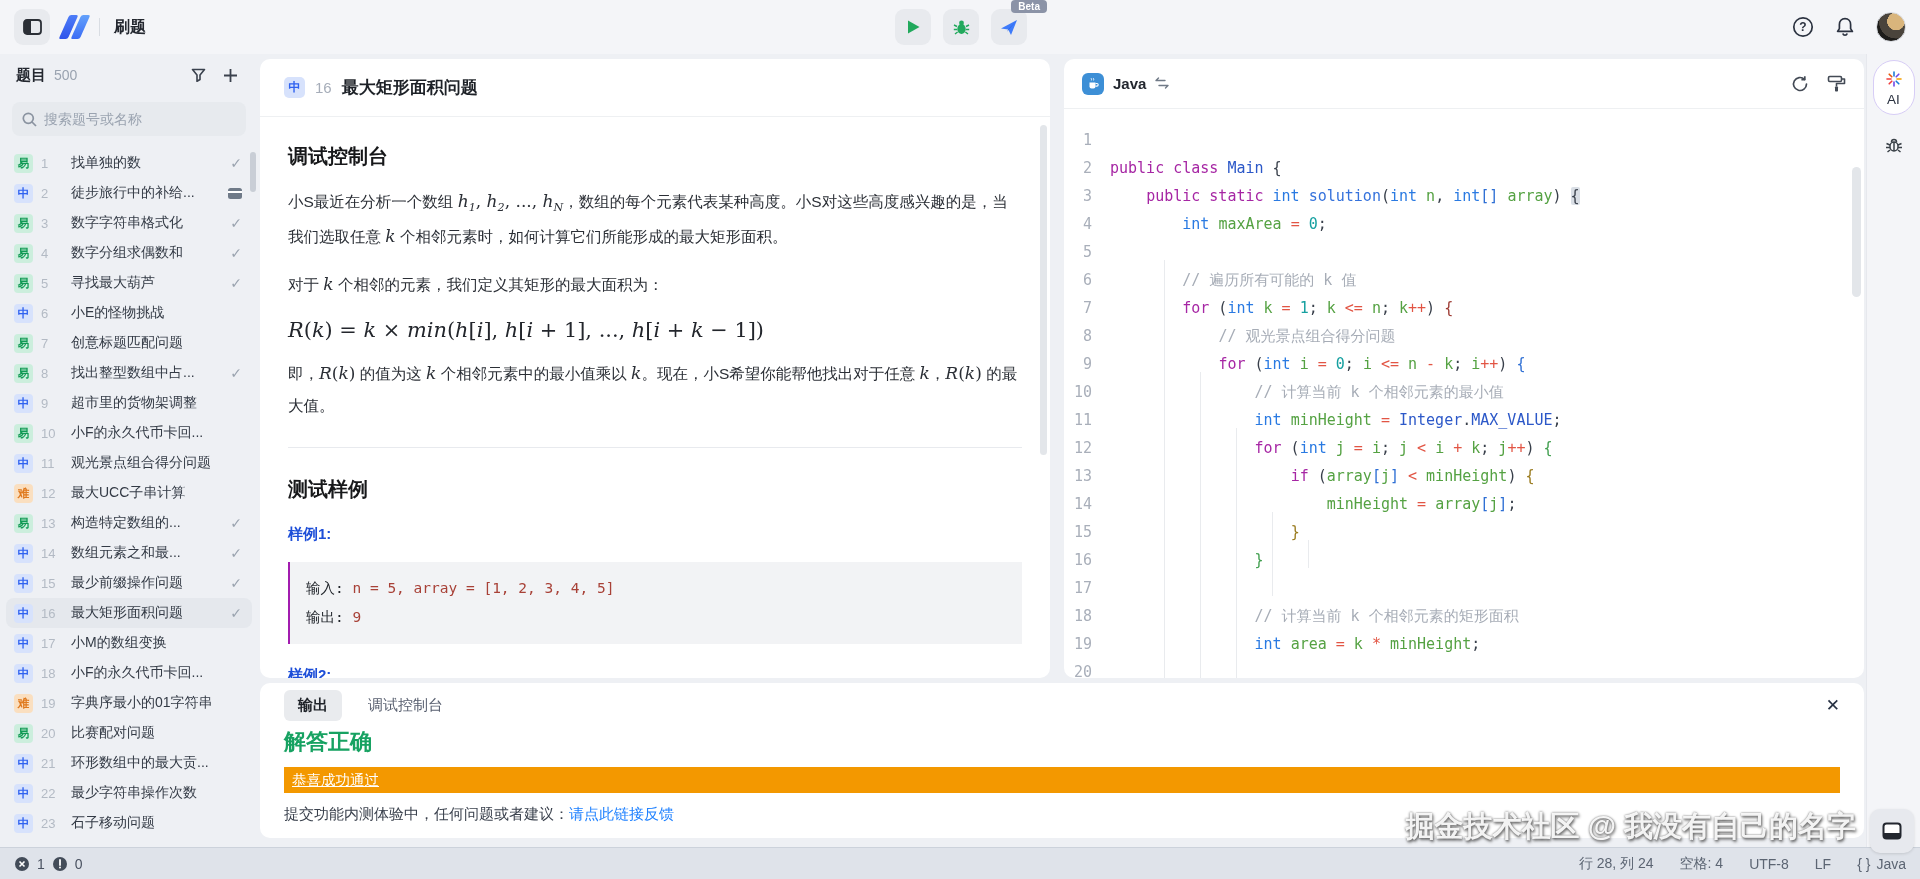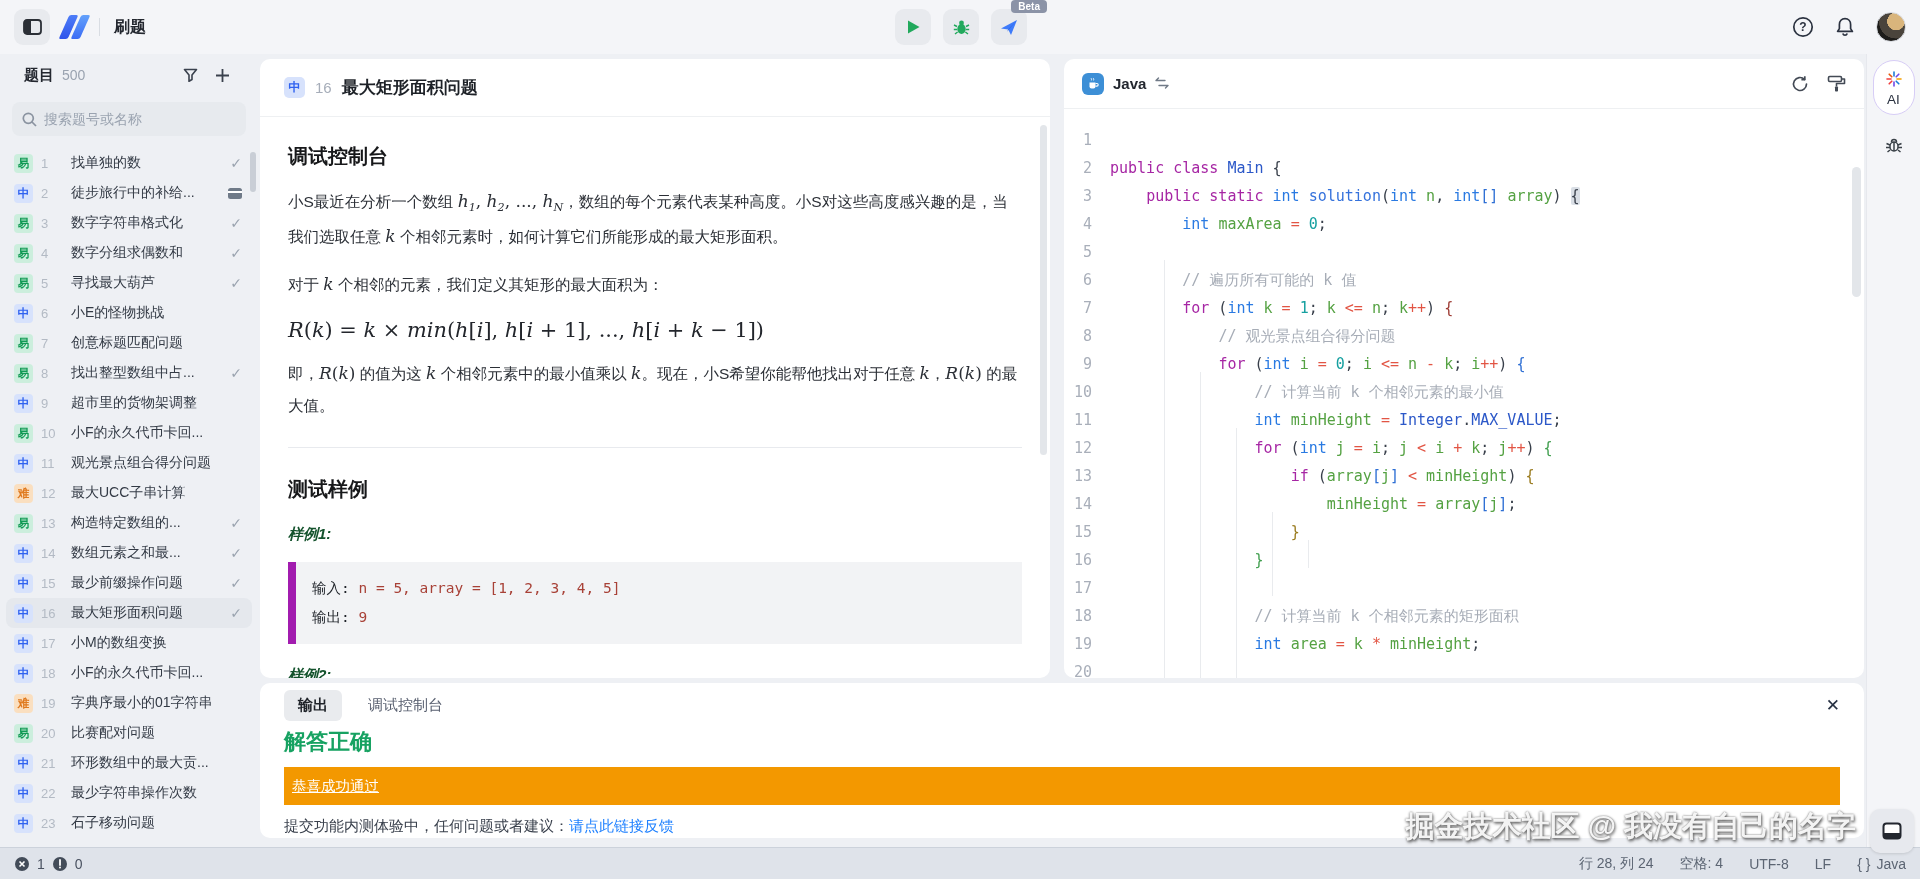--- a/index.html
+++ b/index.html
@@ -23,21 +23,21 @@
   .avatar { width:30px; height:30px; border-radius:50%; background:radial-gradient(circle at 68% 30%, #d9b57c 0 32%, #4a443c 33% 62%, #1d1c1a 63%); border:1px solid #d8dbe1; }
 
   
   .statusbar { position:absolute; left:0; right:0; bottom:0; height:32px; background:#dfe3ea; border-top:1px solid #ccd2db; display:flex; align-items:center; font-size:14px; color:#4a5261; z-index:5; }
   .sb-left { display:flex; align-items:center; gap:7px; padding-left:14px; }
   .sb-right { position:absolute; right:14px; display:flex; align-items:center; gap:26px; color:#5c6573; }
   .sb-right .lang { display:flex; gap:6px; }
 
   
   .sidebar { position:absolute; top:54px; left:0; width:258px; bottom:32px; background:#eef0f4; }
-  .side-head { display:flex; align-items:center; height:42px; padding:0 24px; gap:8px; }
+  .side-head { display:flex; align-items:center; height:42px; padding:0 16px; gap:8px; }
   .side-head .t { font-size:15px; font-weight:700; color:#23272f; }
   .side-head .c { font-size:14px; color:#9aa3b0; flex:1; }
   .side-head .hicon { width:24px; height:24px; display:flex; align-items:center; justify-content:center; cursor:pointer; color:#3a414d; }
   .search { margin:6px 12px 10px; height:34px; background:#e7eaee; border-radius:8px; display:flex; align-items:center; padding:0 10px; gap:7px; }
   .search input { border:none; outline:none; background:transparent; font-size:14px; color:#3a414d; width:180px; font-family:inherit; }
   .search input::placeholder { color:#9aa3b0; }
   .plist { padding:2px 6px 0 6px; }
   .side-item { height:30px; display:flex; align-items:center; gap:8px; padding:0 8px 0 8px; border-radius:8px; cursor:pointer; }
   .side-item.sel { background:#e5e8ed; }
   .diff { width:19px; height:19px; border-radius:4px; font-size:11.5px; display:flex; align-items:center; justify-content:center; flex:none; font-weight:600; }
@@ -61,22 +61,22 @@
   .pp-title { font-size:17px; font-weight:700; color:#1d2127; }
   .pp-body { padding:26px 28px 0; }
   .pp-body h2 { font-size:20px; font-weight:800; color:#17181a; margin-bottom:4px; }
   .para { font-size:15.5px; color:#2b2f36; line-height:2.0; margin-top:14px; }
   .sg-v { font-family:"DejaVu Serif","Liberation Serif",serif; font-style:italic; font-size:1.1em; }
   .sg-m { font-family:"DejaVu Serif","Liberation Serif",serif; font-size:1.1em; }
   .sg-s { font-family:"DejaVu Serif","Liberation Serif",serif; font-style:italic; font-size:0.72em; vertical-align:-4px; }
   .formula { margin:16px 0 6px; font-size:19px; color:#23262c; }
   .pp-hr { border:none; border-top:1px solid #e8eaee; margin:26px 0 0; }
   .h-samples { margin-top:28px; }
-  .sample-label { font-size:15px; font-weight:700; font-style:italic; color:#14532d; margin-top:22px; }
-  .sample-block { margin-top:18px; background:#f2f3f5; border-left:8px solid #a21caf; padding:12px 16px; font-family:"DejaVu Sans Mono","Liberation Mono",monospace; font-size:14.5px; line-height:2.0; }
+  .sample-label { font-size:15px; font-weight:700; color:#1d4ed8; margin-top:22px; }
+  .sample-block { margin-top:18px; background:#f2f3f5; border-left:2px solid #a21caf; padding:12px 16px; font-family:"DejaVu Sans Mono","Liberation Mono",monospace; font-size:14.5px; line-height:2.0; }
   .sample-block .lb { color:#1f2329; }
   .sample-block .cd { color:#a84137; }
   .pp-scroll { position:absolute; right:3px; top:66px; width:7px; height:330px; border-radius:4px; background:#e3e6ea; }
 
   
   .editor { left:1064px; top:59px; width:800px; height:619px; }
   .ed-head { height:50px; display:flex; align-items:center; gap:9px; padding:0 18px; border-bottom:1px solid #eef0f2; }
   .java-ic { width:22px; height:22px; border-radius:6px; background:#3d8fd6; display:flex; align-items:center; justify-content:center; }
   .ed-lang { font-size:15px; font-weight:700; color:#23272f; }
   .ed-swap { color:#707a87; font-size:14px; }
@@ -100,21 +100,21 @@
   .g5 { left:244px; top:431px; height:28px; }
   .ed-scroll { position:absolute; right:3px; top:58px; width:9px; height:130px; border-radius:5px; background:#e3e6ea; }
 
   
   .outpanel { left:260px; top:683px; width:1604px; height:155px; }
   .out-tabs { display:flex; align-items:center; height:44px; padding:0 24px; gap:26px; }
   .tab-active { background:#e9ebee; border-radius:6px; padding:6px 14px; font-size:15px; font-weight:700; color:#1f2329; cursor:pointer; }
   .tab-idle { font-size:15px; color:#596070; cursor:pointer; }
   .out-close { margin-left:auto; font-size:17px; color:#273143; cursor:pointer; font-weight:700; }
   .out-result { padding:0 24px; font-size:22px; font-weight:700; color:#17a262; }
-  .out-banner { margin:10px 24px 0; height:38px; background:#f39800; color:#fff; font-size:14.5px; display:flex; align-items:center; padding:0 8px; }
+  .out-banner { margin:10px 24px 0; height:26px; background:#f39800; color:#fff; font-size:14.5px; display:flex; align-items:center; padding:0 8px; }
   .out-banner span { text-decoration:underline; }
   .out-feedback { padding:12px 24px 0; font-size:15px; color:#3a414d; }
   .out-feedback a { color:#1e80ff; text-decoration:none; cursor:pointer; }
 
   
   .ai-rail { position:absolute; top:54px; right:0; width:54px; bottom:32px; background:#f4f5f8; border-left:1px solid #e6e8ed; }
   .ai-pill { width:42px; margin:6px auto 0; border:1.5px solid #d7cdf6; background:#fff; border-radius:21px; padding:8px 0 7px; display:flex; flex-direction:column; align-items:center; gap:3px; cursor:pointer; }
   .ai-pill .ai-t { font-size:13.5px; color:#2b3240; }
   .rail-bug { margin:22px auto 0; width:24px; display:flex; justify-content:center; color:#3a4148; cursor:pointer; }
 

